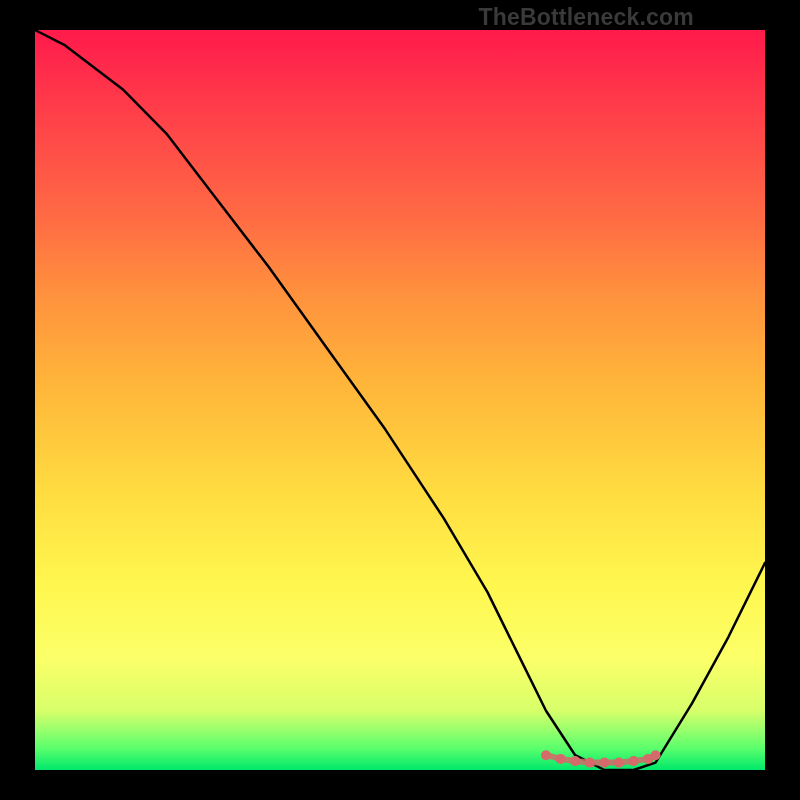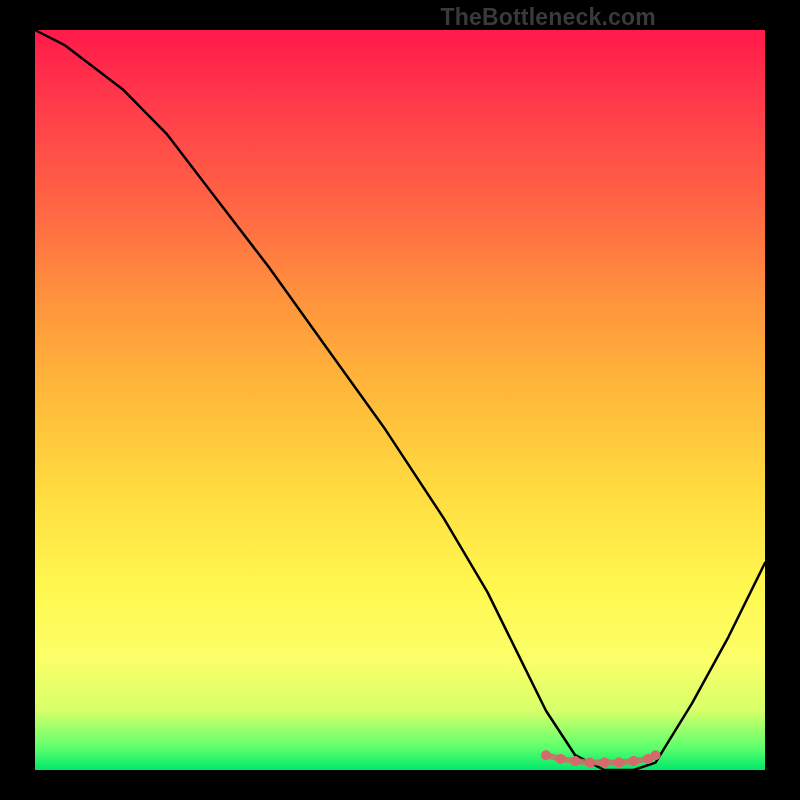--- a/index.html
+++ b/index.html
@@ -9,20 +9,21 @@
     height: 800px;
     background: #000;
     overflow: hidden;
     font-family: Arial, Helvetica, sans-serif;
   }
   .frame {
     position: relative;
     width: 664px;
     height: 800px;
     background: #000;
+    padding-left: 38px;
   }
   .plot-area {
     position: absolute;
     left: 35px;
     top: 30px;
     width: 730px;
     height: 740px;
     background: linear-gradient(
       to bottom,
       #ff1a4b 0%,

